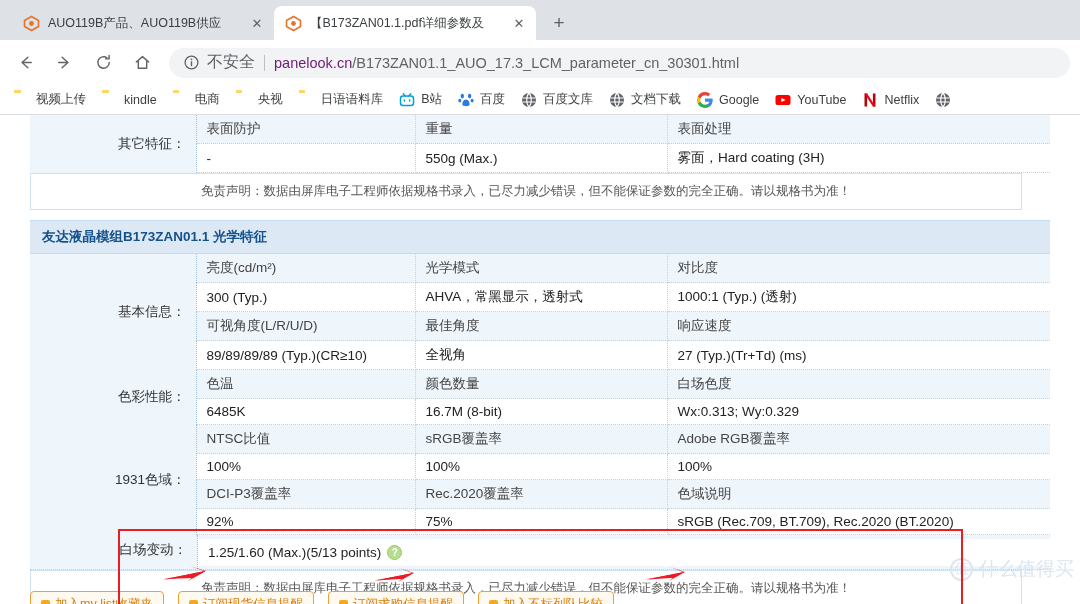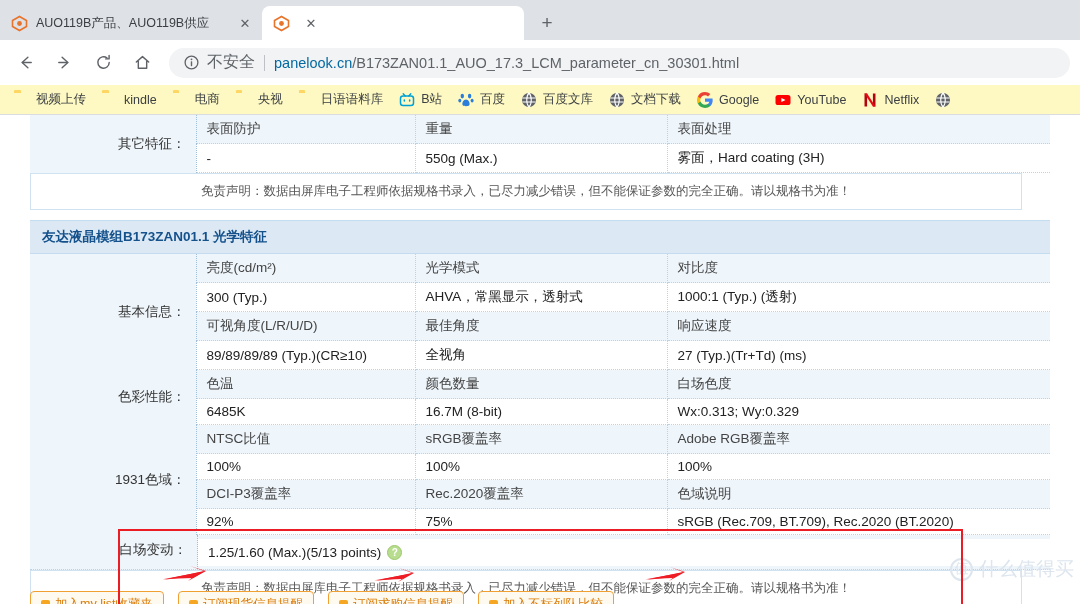--- a/index.html
+++ b/index.html
@@ -6,21 +6,21 @@
   html, body {
     width: 1080px; height: 604px;
     overflow: hidden;
     font-family: "Liberation Sans", "DejaVu Sans", sans-serif;
     background: #ffffff;
   }
 
   
   .chrome { background: #dee1e6; width: 1080px; }
 
-  .tabstrip { height: 40px; display: flex; align-items: flex-end; padding-left: 0; position: relative; }
+  .tabstrip { height: 40px; display: flex; align-items: flex-end; padding-left: 12px; position: relative; }
   .tab {
     height: 34px; display: flex; align-items: center;
     padding: 0 8px 0 11px; border-radius: 8px 8px 0 0;
     font-size: 12.5px; color: #3c4043; position: relative;
     max-width: 262px; min-width: 262px;
   }
   .tab.inactive { background: transparent; }
   .tab.active { background: #ffffff; }
   .tab-fav { width: 17px; height: 17px; flex: 0 0 17px; margin-right: 8px; position: relative; }
   .tab-title {
@@ -52,24 +52,24 @@
   .nav-btn svg { display: block; }
   .omnibox {
     flex: 1 1 auto; height: 30px; background: #f1f3f4; border-radius: 16px;
     display: flex; align-items: center; padding: 0 14px; margin-left: 3px;
     font-size: 14.5px; color: #202124; overflow: hidden;
   }
   .omni-info { width: 17px; height: 17px; flex: 0 0 17px; margin-right: 7px; color: #5f6368; }
   .omni-warn { color: #5f6368; font-size: 16px; white-space: nowrap; }
   .omni-div { width: 1px; height: 16px; background: #bdc1c6; margin: 0 9px; flex: 0 0 1px; }
   .omni-url { white-space: nowrap; font-size: 14.5px; color: #5f6368; }
-  .omni-url b { color: #0369a1; font-weight: 400; }
+  .omni-url b { color: #701a75; font-weight: 400; }
 
   .bookmarks {
-    height: 30px; background: #fef9c3; display: flex; align-items: center;
+    height: 30px; background: #ffffff; display: flex; align-items: center;
     padding: 0 6px; overflow: hidden; border-bottom: 1px solid #dadce0;
   }
   .bm { display: flex; align-items: center; padding: 0 8px; height: 24px; flex: 0 0 auto; }
   .bm-ico { width: 16px; height: 16px; margin-right: 6px; flex: 0 0 16px; position: relative; }
   .bm-label { font-size: 12.5px; color: #3c4043; white-space: nowrap; }
 
   .folder-ico {
     width: 15px; height: 12px; background: #fdd663; border-radius: 1px 2px 2px 2px;
     position: relative; top: 1px;
   }
@@ -191,20 +191,21 @@
       <span class="tab-close">✕</span>
     </div>
 
     <div class="tab active">
       <span class="tab-fav">
         <svg width="17" height="17" viewBox="0 0 17 17">
           <polygon points="8.5,1.5 15.5,5.5 15.5,11.5 8.5,15.5 1.5,11.5 1.5,5.5" fill="none" stroke="#e8732a" stroke-width="1.6"></polygon>
           <circle cx="8.5" cy="8.5" r="2.4" fill="#e8732a"></circle>
         </svg>
       </span>
+      <span class="tab-title">【B173ZAN01.1.pdf详细参数及</span>
       <span class="tab-close">✕</span>
     </div>
 
     <div class="newtab">+</div>
   </div>
 
   <div class="toolbar">
     <div class="nav-btn">
       <svg width="19" height="19" viewBox="0 0 20 20">
           <path d="M12.5 4.5 L6.5 10 L12.5 15.5" fill="none" stroke="#5f6368" stroke-width="1.5" stroke-linecap="round" stroke-linejoin="round"></path>

